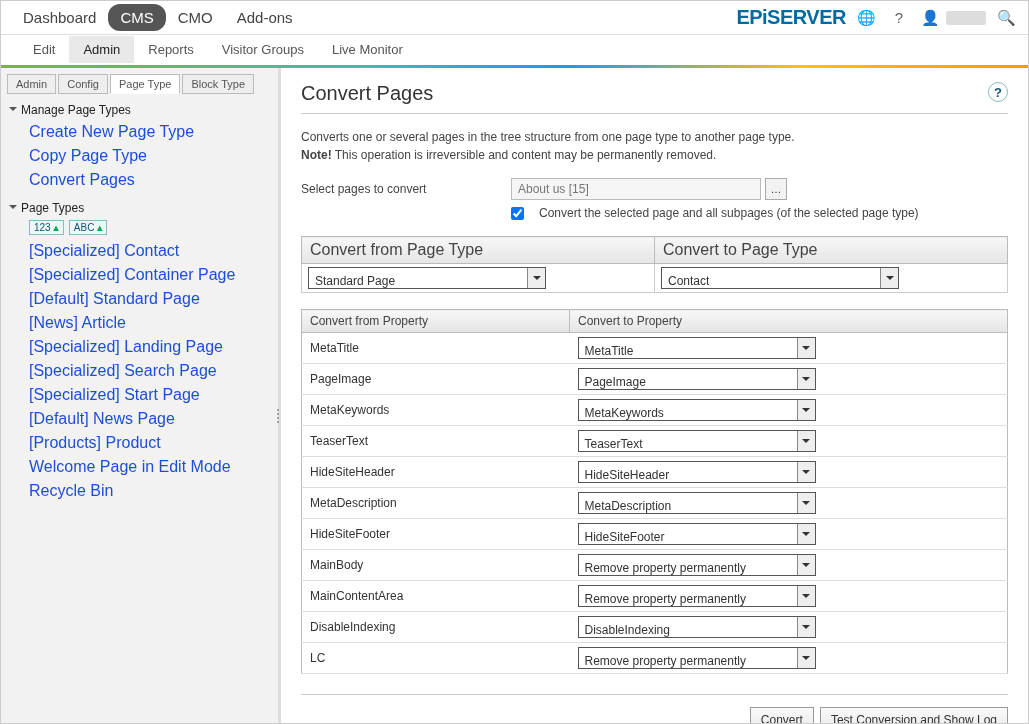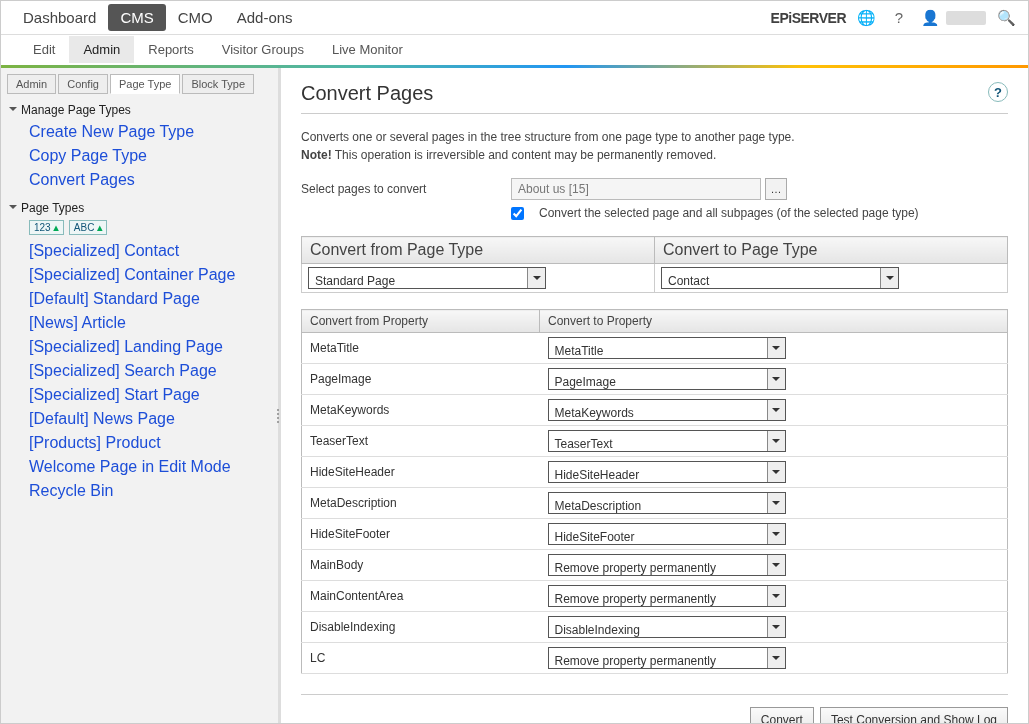--- a/index.html
+++ b/index.html
@@ -1,20 +1,20 @@
 <!DOCTYPE html>
 <html><head>
 <meta charset="utf-8">
 <style>
 *{box-sizing:border-box;margin:0;padding:0}
 body{font-family:Arial,Helvetica,sans-serif;font-size:12px;color:#333;background:#fff;width:1029px;height:724px;overflow:hidden;border:1px solid #ccc}
 .topbar{height:34px;display:flex;align-items:center;padding:0 10px;border-bottom:1px solid #ddd}
 .topnav-item{font-size:15px;color:#444;padding:5px 12px;cursor:pointer}
-.topnav-item.active{background:#555;color:#fff;border-radius:3px}
-.brand{margin-left:auto;font-weight:bold;font-size:14px;letter-spacing:-0.5px;color:#404040}
+.topnav-item.active{background:#555;color:#fff;border-radius:12px}
+.brand{margin-left:auto;font-weight:bold;font-size:20px;letter-spacing:-0.5px;color:#0369a1}
 .top-icon{width:22px;height:22px;margin-left:10px;display:flex;align-items:center;justify-content:center;color:#666;font-size:15px;cursor:pointer}
 .user-blob{width:40px;height:14px;background:#ddd;border-radius:2px;margin-left:4px}
 .subbar{height:30px;display:flex;align-items:center;padding:0 18px;border-bottom:2px solid transparent;background:#fff}
 .submenu-item{font-size:13px;color:#555;padding:6px 14px;cursor:pointer}
 .submenu-item.active{background:#e9e9e9;color:#222}
 .gradient-line{height:3px;background:linear-gradient(90deg,#7cb342 0%,#4db6ac 35%,#2196f3 55%,#ffc107 78%,#ff9800 100%)}
 .workspace{display:flex;height:656px}
 .sidebar{width:280px;background:#f2f2f2;border-right:3px solid #ddd;padding:6px 8px 6px 6px;position:relative}
 .drag-handle{position:absolute;right:-3px;top:50%;width:6px;height:40px;display:flex;flex-direction:column;align-items:center;justify-content:center;gap:2px}
 .drag-handle span{width:2px;height:2px;background:#888;border-radius:50%}
@@ -153,21 +153,21 @@
                 <span class="dd-arrow"></span>
               </div>
             </td>
       </tr>
     </tbody>
       </table>
 
     <table class="prop-table">
       <thead>
           <tr>
-        <th style="width:238px">Convert from Property</th>
+        <th style="width:268px">Convert from Property</th>
         <th>Convert to Property</th>
       </tr>
         </thead>
       <tbody id="propbody">
           <tr>
             <td>MetaTitle</td>
             <td>
               <div class="dd">
                 <span>MetaTitle</span>
                 <span class="dd-arrow"></span>

